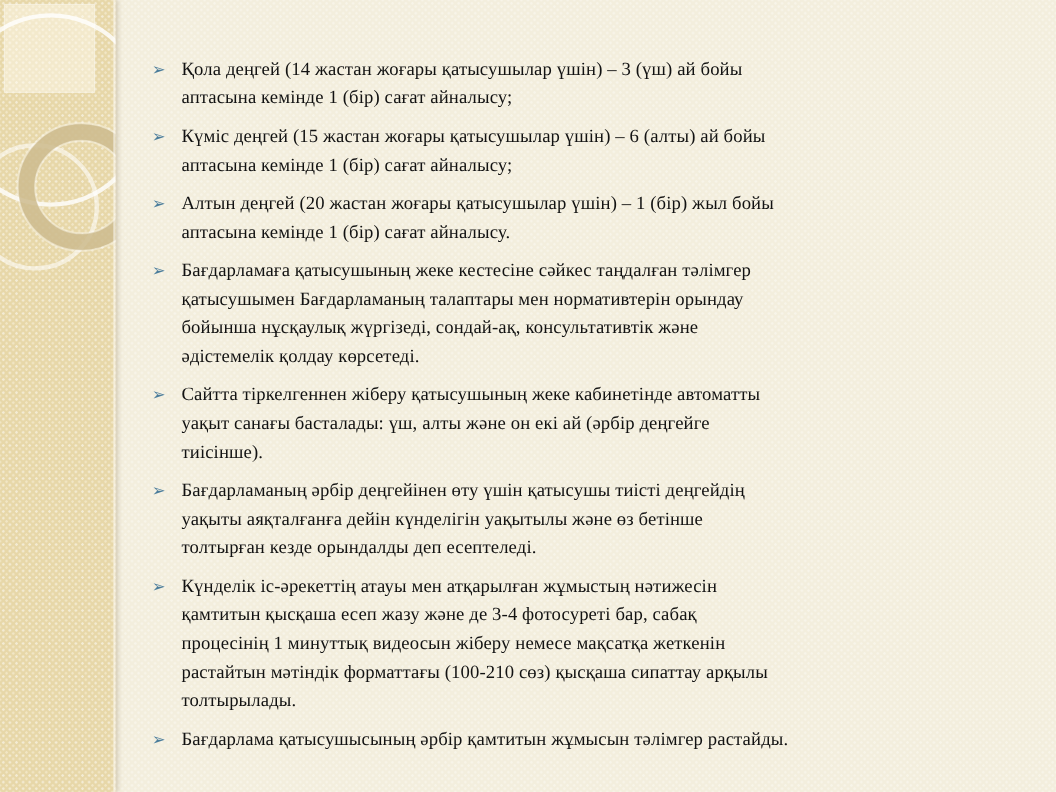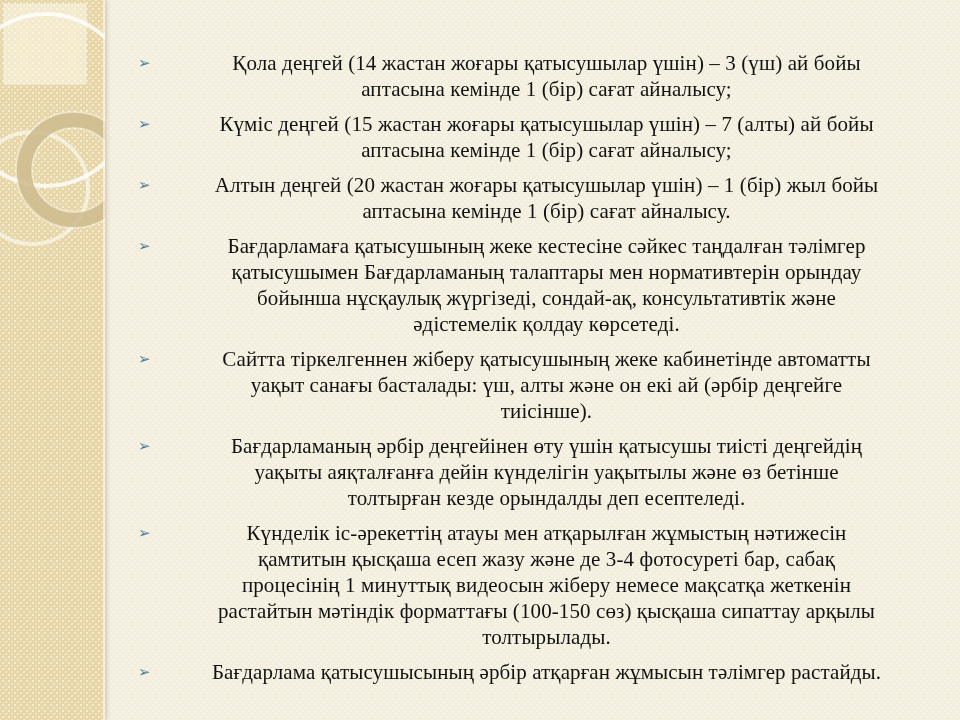--- a/index.html
+++ b/index.html
@@ -67,25 +67,24 @@
     width: 27px;
     font-size: 15px;
     line-height: 26px;
     color: #4a7c9b;
     font-family: "DejaVu Sans", sans-serif;
     user-select: none;
   }
   .btext {
     flex: 1 1 auto;
     white-space: pre-line;
-    font-size: 21px;
+    font-size: 17px;
     line-height: 26px;
     color: #121212;
     letter-spacing: 0.1px;
-    text-align: center;
   }
 </style>
 </head>
 <body>
 
 <div class="slide">
 
   <div class="sidebar">
     <svg width="105" height="720" viewBox="0 0 105 720">
 
@@ -104,21 +103,21 @@
   <div class="content">
     <ul class="bullets" id="bullet-list">
     <li class="bullet-item">
       <span class="arrow">➢</span>
       <span class="btext">Қола деңгей (14 жастан жоғары қатысушылар үшін) – 3 (үш) ай бойы
 аптасына кемінде 1 (бір) сағат айналысу;</span>
     </li>
 
     <li class="bullet-item">
       <span class="arrow">➢</span>
-      <span class="btext">Күміс деңгей (15 жастан жоғары қатысушылар үшін) – 7 (алты) ай бойы
+      <span class="btext">Күміс деңгей (15 жастан жоғары қатысушылар үшін) – 6 (алты) ай бойы
 аптасына кемінде 1 (бір) сағат айналысу;</span>
     </li>
 
     <li class="bullet-item">
       <span class="arrow">➢</span>
       <span class="btext">Алтын деңгей (20 жастан жоғары қатысушылар үшін) – 1 (бір) жыл бойы
 аптасына кемінде 1 (бір) сағат айналысу.</span>
     </li>
 
     <li class="bullet-item">
@@ -141,24 +140,24 @@
       <span class="btext">Бағдарламаның әрбір деңгейінен өту үшін қатысушы тиісті деңгейдің
 уақыты аяқталғанға дейін күнделігін уақытылы және өз бетінше
 толтырған кезде орындалды деп есептеледі.</span>
     </li>
 
     <li class="bullet-item">
       <span class="arrow">➢</span>
       <span class="btext">Күнделік іс-әрекеттің атауы мен атқарылған жұмыстың нәтижесін
 қамтитын қысқаша есеп жазу және де 3-4 фотосуреті бар, сабақ
 процесінің 1 минуттық видеосын жіберу немесе мақсатқа жеткенін
-растайтын мәтіндік форматтағы (100-150 сөз) қысқаша сипаттау арқылы
+растайтын мәтіндік форматтағы (100-210 сөз) қысқаша сипаттау арқылы
 толтырылады.</span>
     </li>
 
     <li class="bullet-item">
       <span class="arrow">➢</span>
-      <span class="btext">Бағдарлама қатысушысының әрбір атқарған жұмысын тәлімгер растайды.</span>
+      <span class="btext">Бағдарлама қатысушысының әрбір қамтитын жұмысын тәлімгер растайды.</span>
     </li>
   </ul>
   </div>
 
 </div>
 
 </body></html>

